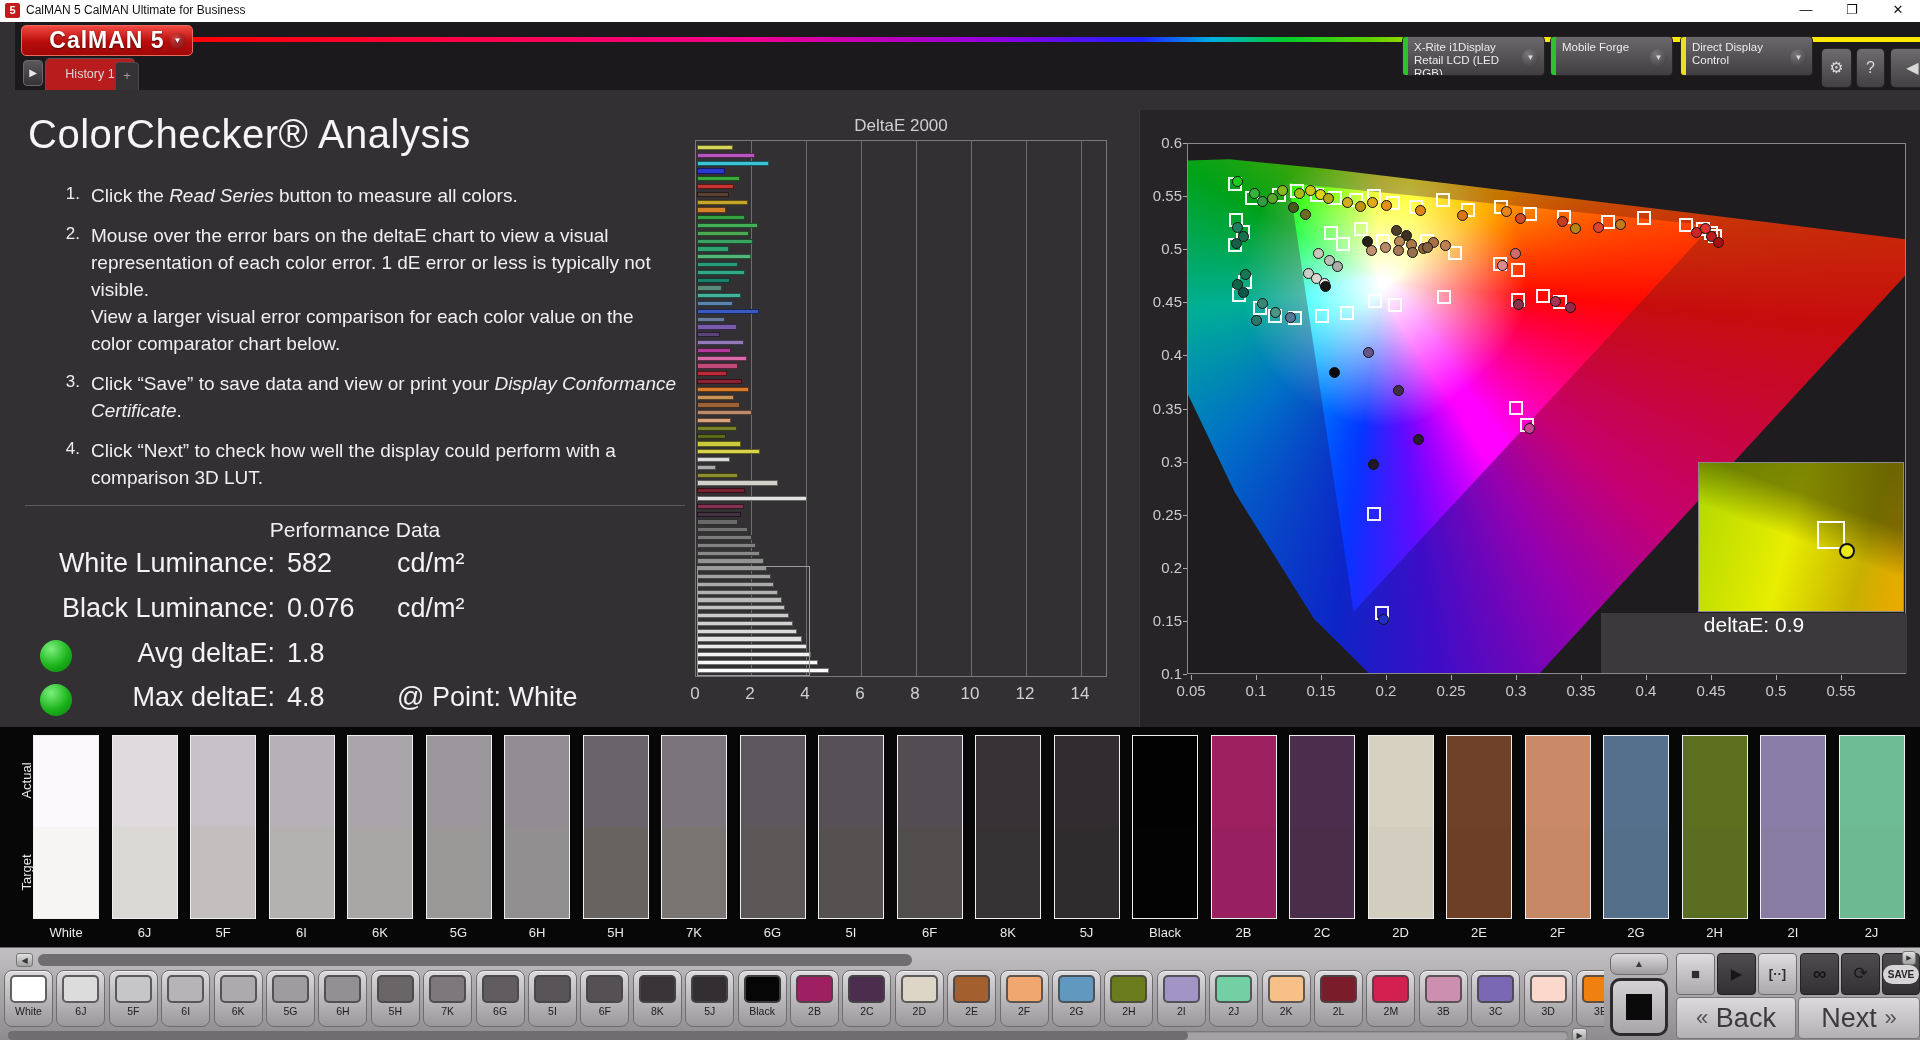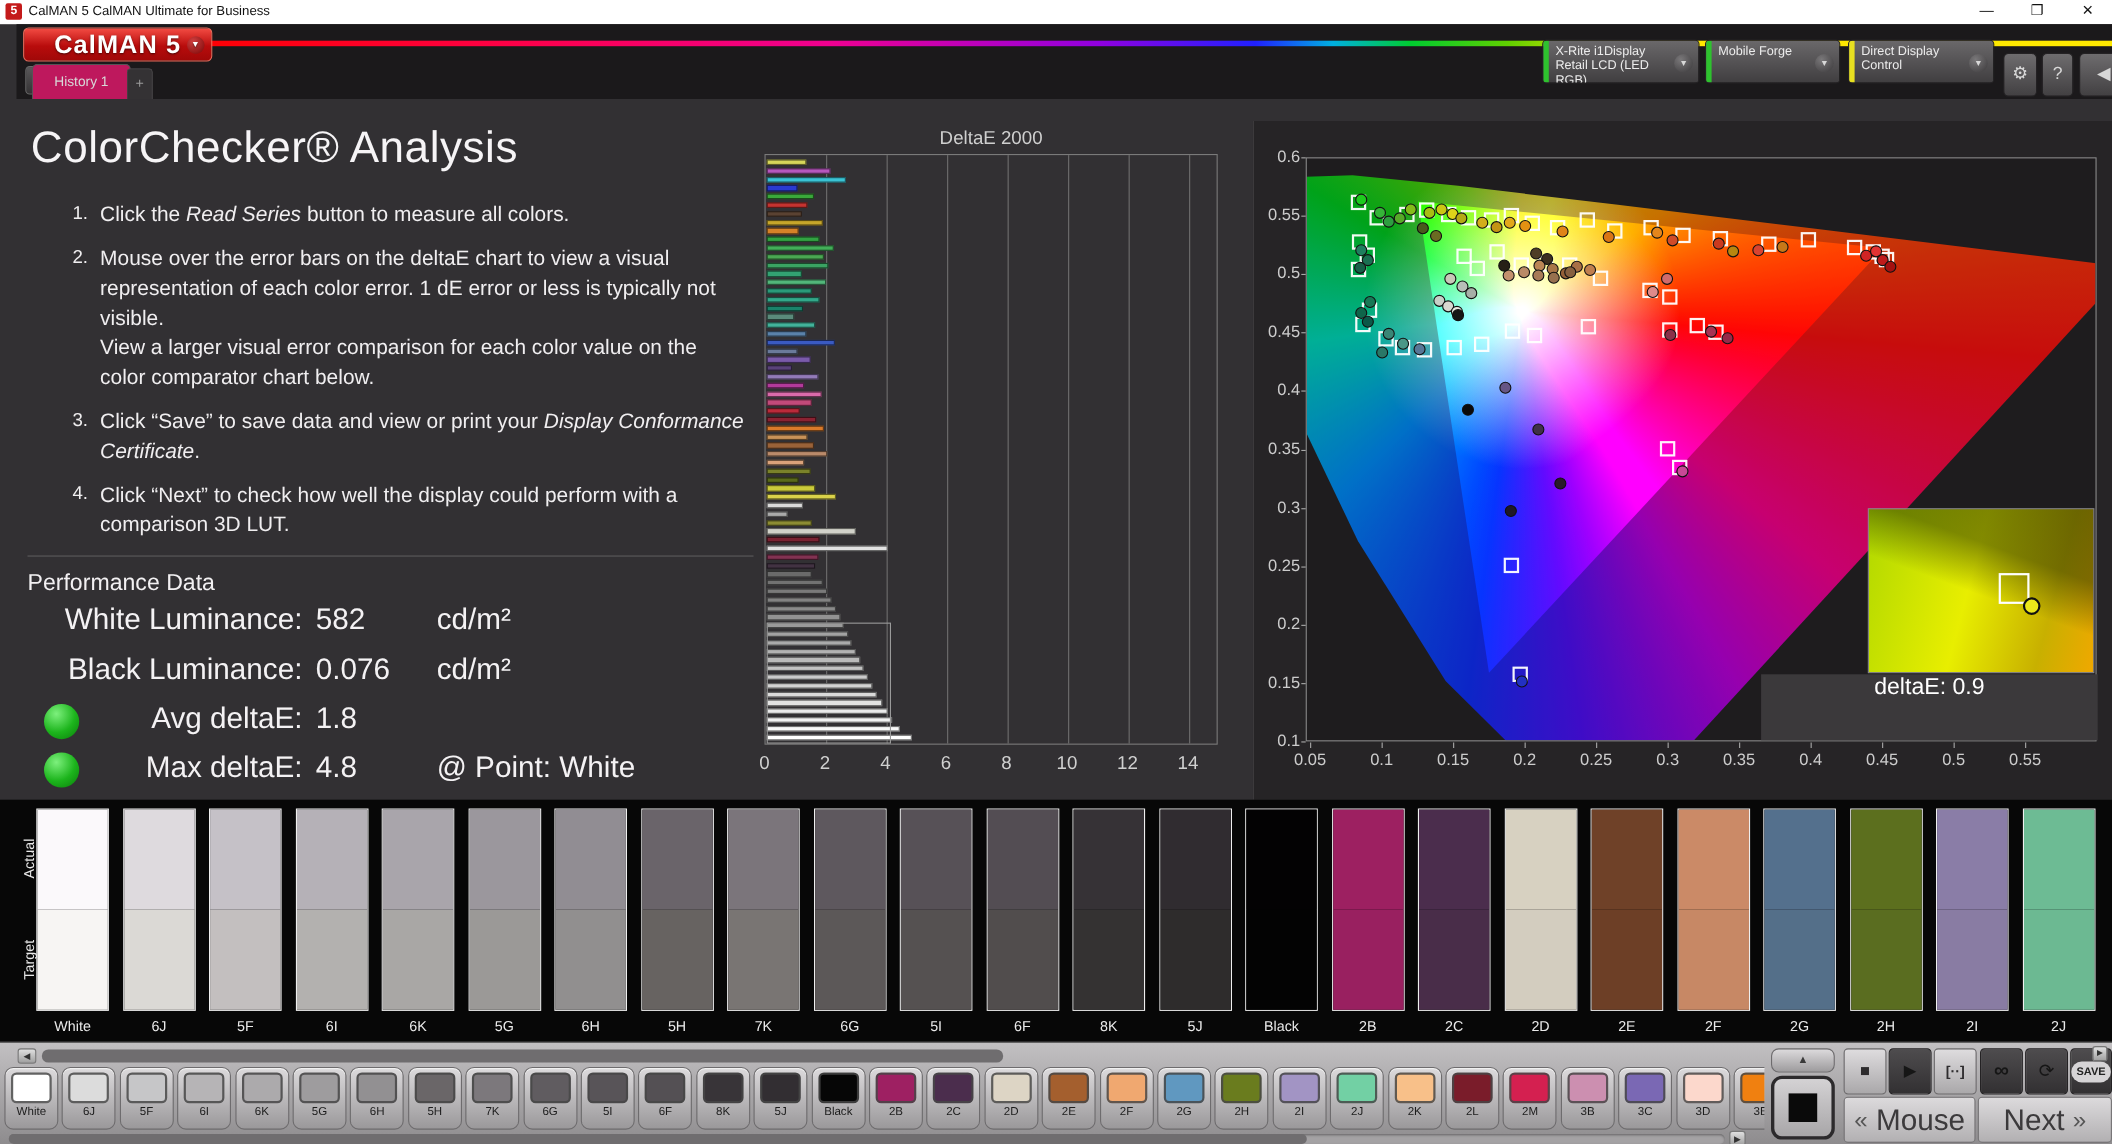--- a/index.html
+++ b/index.html
@@ -21,21 +21,21 @@
     color:#fff; font-size:23px; font-weight:bold; letter-spacing:1px; text-align:center; line-height:29px;
     text-shadow:0 1px 2px rgba(0,0,0,.6); }
   .logo-dd { position:absolute; right:6px; top:7px; width:16px; height:16px; border-radius:50%;
     background:radial-gradient(circle at 35% 30%, #d04040,#7a0606); color:#fff; font-size:8px;
     line-height:16px; text-align:center; }
   .rainbow { position:absolute; left:156px; top:15px; width:1764px; height:5px;
     background:linear-gradient(90deg,#ff0000 0%,#ff0040 15%,#f00090 33%,#9000e0 47%,#2020ff 55%,#00b0e0 59%,#00cc30 63%,#60d000 68%,#ffe800 74%,#ffe800 100%); }
   .tab-arrow { position:absolute; left:8px; top:38px; width:20px; height:26px; border-radius:4px;
     background:linear-gradient(#5a585a,#343234); border:1px solid #6a6a6a; color:#e8e8e8;
     font-size:10px; text-align:center; line-height:24px; }
-  .tab { position:absolute; left:14px; top:36px; width:90px; height:32px; background:#be185d;
+  .tab { position:absolute; left:30px; top:36px; width:90px; height:32px; background:#b91c1c;
     border:1px solid #565456; border-bottom:none; border-radius:5px 5px 0 0; color:#d8d8d8;
     font-size:12.5px; text-align:center; line-height:30px; }
   .tab-plus { position:absolute; left:100px; top:40px; width:24px; height:28px; background:#343234;
     border:1px solid #4a484a; border-bottom:none; border-radius:4px 4px 0 0; color:#9a9a9a;
     font-size:13px; text-align:center; line-height:26px; }
   .meter { position:absolute; top:14px; height:40px; border-radius:4px;
     background:linear-gradient(#6a686a,#403e40); border:1px solid #242224; overflow:hidden; }
   .meter .stripe { position:absolute; left:0; top:0; width:5px; height:100%; }
   .meter .mlabel { position:absolute; left:11px; top:4px; right:26px; color:#ececec;
     font-size:11.5px; line-height:13px; }
@@ -46,21 +46,21 @@
     background:linear-gradient(#6e6c6e,#424042); border:1px solid #242224; color:#d8d8d8;
     text-align:center; line-height:38px; font-size:16px; }
 
   
   .lp-title { position:absolute; left:28px; top:112px; font-size:40px; color:#f6f4f6; letter-spacing:.5px; }
   .instr { position:absolute; left:52px; top:182px; width:625px; color:#f0eef0; font-size:19px; }
   .instr .item { display:flex; margin-bottom:13px; }
   .instr .num { width:28px; text-align:right; margin-right:11px; flex:none; font-size:17px; padding-top:2px; }
   .instr .txt { flex:1; line-height:27px; white-space:pre-line; }
   .divider { position:absolute; left:25px; top:505px; width:660px; height:1px; background:#5c5a5c; }
-  .perf-head { position:absolute; left:25px; top:518px; width:660px; text-align:left;
+  .perf-head { position:absolute; left:25px; top:518px; width:660px; text-align:center;
     color:#f2f0f2; font-size:21px; }
   .perf-row { position:absolute; left:25px; width:660px; height:40px; color:#f4f2f4; font-size:27px; }
   .perf-row .led { position:absolute; left:15px; top:2px; width:32px; height:32px; border-radius:50%;
     background:radial-gradient(circle at 35% 28%,#7df07d,#1cb41c 55%,#0a7c0a); }
   .perf-row .plabel { position:absolute; left:0; width:250px; text-align:right; }
   .perf-row .pvalue { position:absolute; left:262px; }
   .perf-row .punit  { position:absolute; left:372px; }
 
   
   .de-title { position:absolute; left:695px; top:116px; width:412px; text-align:center;
@@ -774,17 +774,17 @@
     </div>
   <div class="transport">
     <div class="t1 light" style="left:0"><span style="font-size:15px;line-height:40px">■</span></div>
     <div class="t1 dark" style="left:41px"><span style="font-size:15px;line-height:40px">▶</span></div>
     <div class="t1 light" style="left:82px"><span style="font-size:13px;font-weight:bold;line-height:40px">[··]</span></div>
     <div class="t1 dark" style="left:124px"><span style="font-size:19px;font-weight:bold;line-height:40px">∞</span></div>
     <div class="t1 dark" style="left:165px"><span style="font-size:17px;line-height:40px">⟳</span></div>
     <div class="t1 dark" style="left:206px;width:38px">
         <div class="save-pill">SAVE</div>
       </div>
-    <div class="t2" style="left:0;width:120px"><span class="chev">«</span> <span>Mouse</span></div>
+    <div class="t2" style="left:0;width:120px"><span class="chev">«</span> <span>Back</span></div>
     <div class="t2" style="left:122px;width:122px"><span>Next</span> <span class="chev">»</span></div>
   </div>
   <div class="tiny-arrow">▶</div>
 </div>
 
 </body></html>

